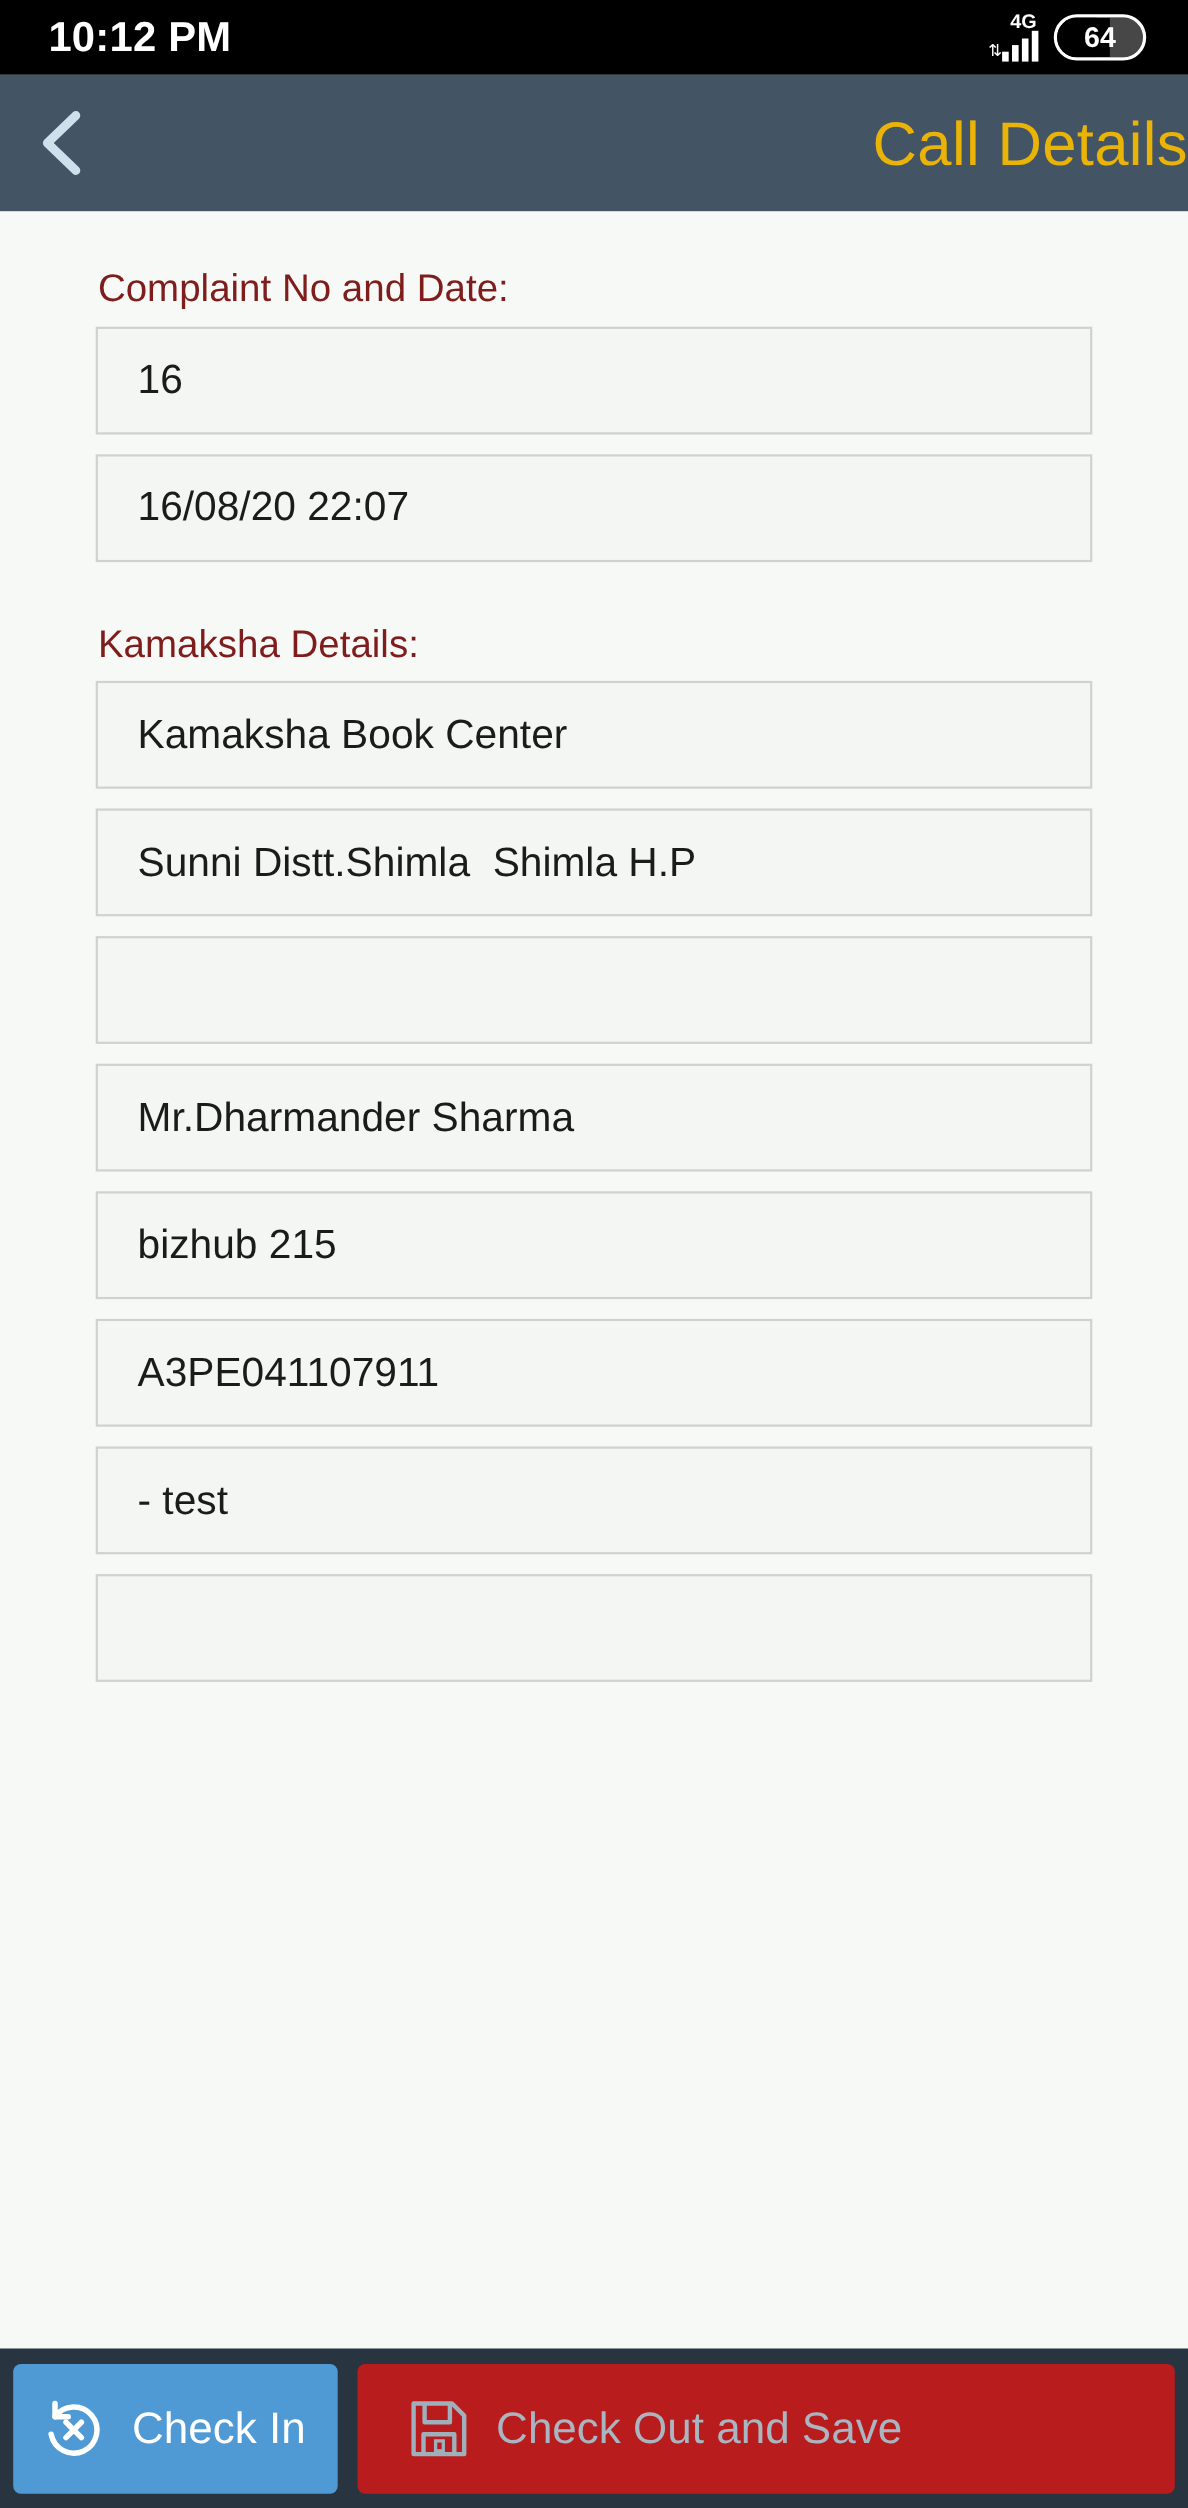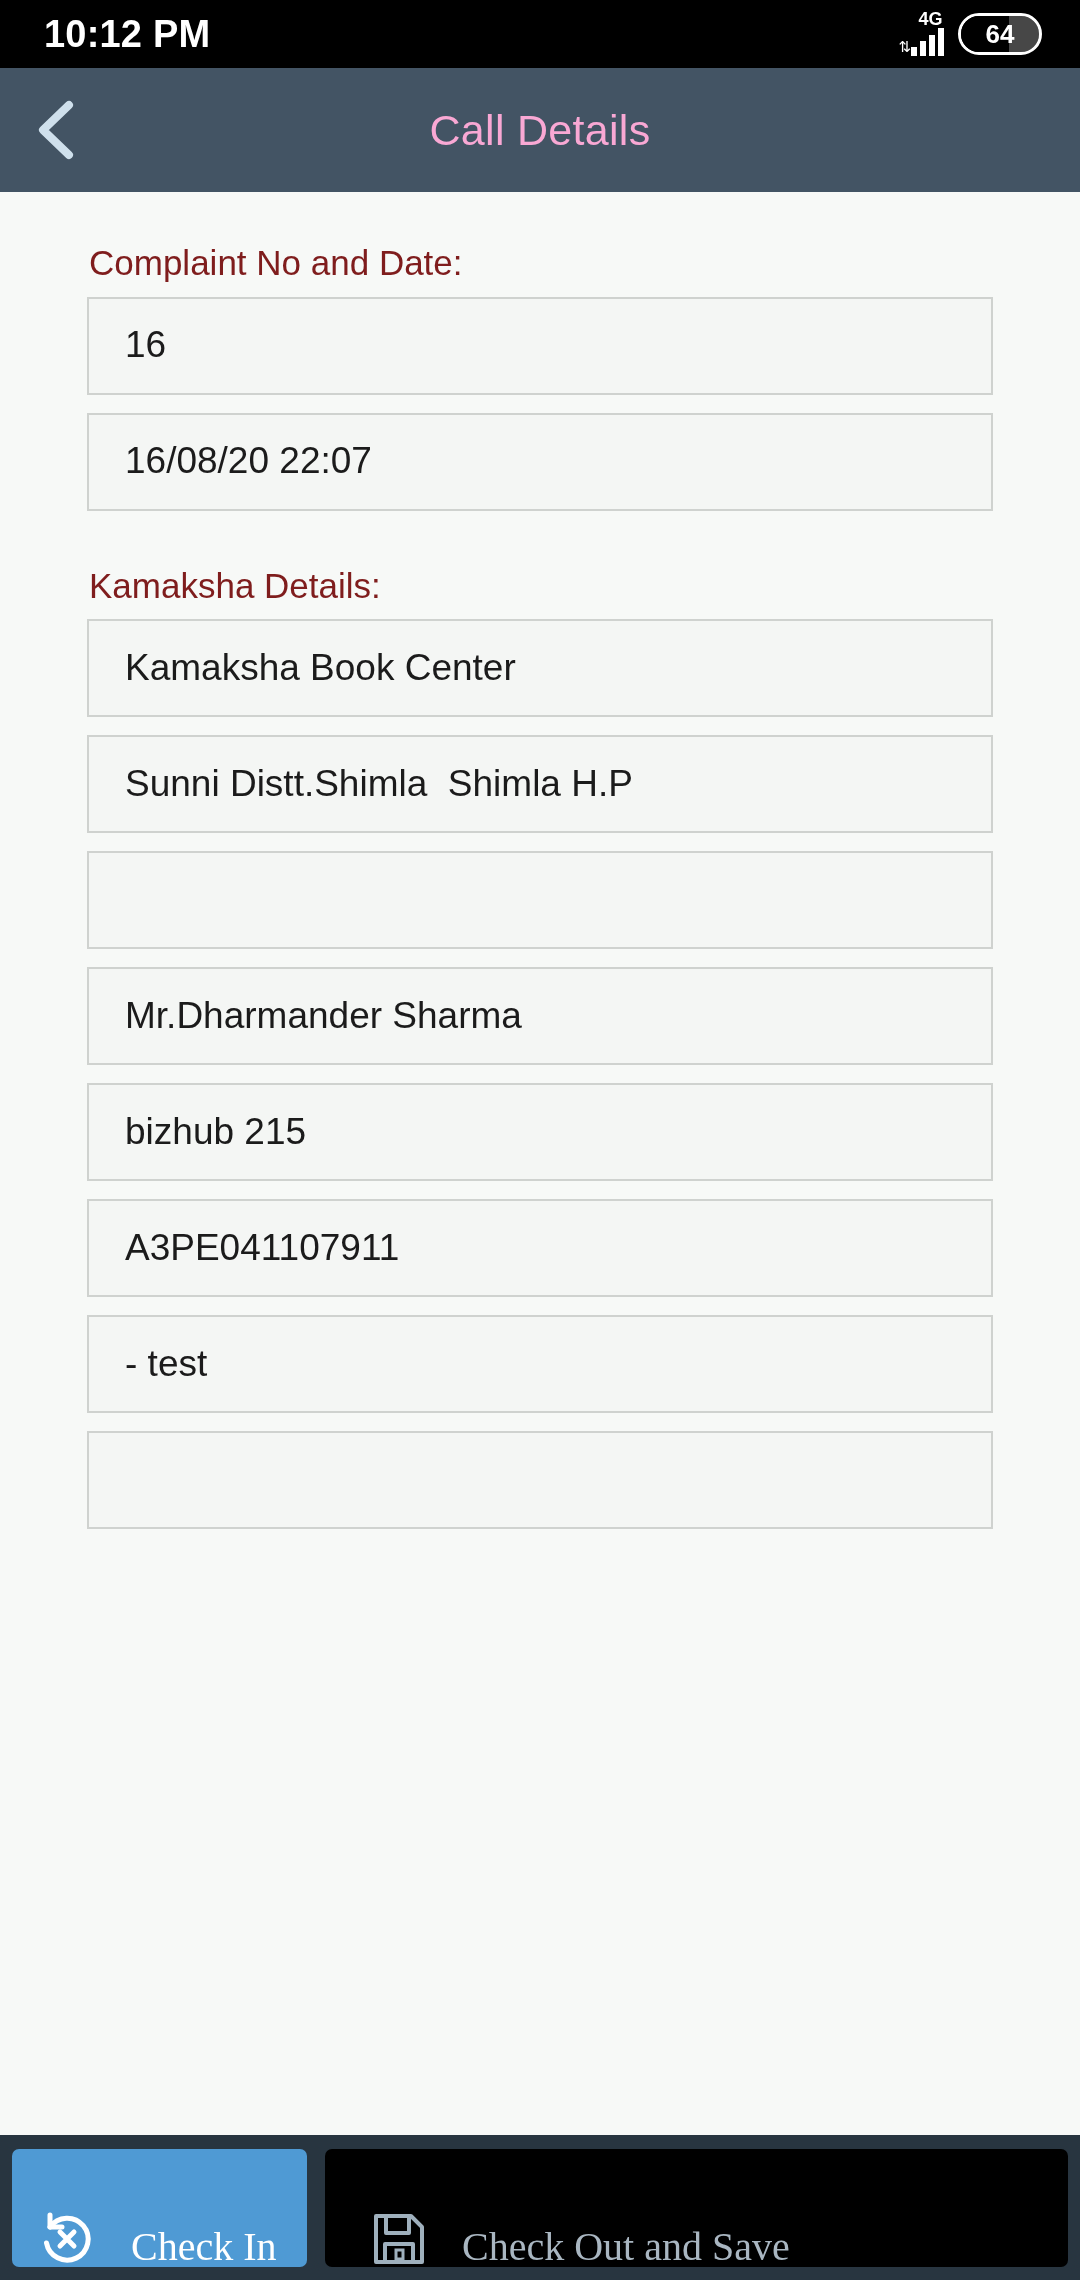--- a/index.html
+++ b/index.html
@@ -79,22 +79,22 @@
     flex:0 0 auto;
   }
   .back-btn {
     width:110px; height:100%;
     display:flex; align-items:center; justify-content:center;
     cursor:pointer;
   }
   .back-btn svg { display:block; }
   .appbar-title {
     position:absolute; left:0; right:0;
-    text-align:center;
-    font-size:43px; color:#f9a8d4;
+    text-align:right;
+    font-size:56px; color:#eab308;
     letter-spacing:.3px;
     pointer-events:none;
   }
 
   
   .content {
     flex:1 1 auto;
     background:#f7f9f7;
     padding:0 87px;
     overflow:hidden;
@@ -129,33 +129,32 @@
     height:145px;
     background:#283540;
     display:flex; align-items:center;
     padding:10px 12px;
     gap:18px;
     flex:0 0 auto;
   }
   .btn {
     height:118px;
     border-radius:7px;
-    display:flex; align-items:flex-end;
-    gap:35px;
+    display:flex; align-items:center;
+    gap:24px;
     padding:0 26px;
     cursor:pointer;
-    font-family:Liberation Serif, serif;
   }
   .btn-checkin {
     background:#4f9ad4;
     width:295px;
   }
   .btn-checkin .lbl { color:#ffffff; }
   .btn-checkout {
-    background:#000000;
+    background:#b91c1c;
     flex:1 1 auto;
     justify-content:flex-start;
     padding-left:46px;
     margin-left:auto;
     max-width:752px;
   }
   .btn-checkout .lbl { color:#a9b6c1; }
   .btn .lbl {
     font-size:40px;
     line-height:1;

